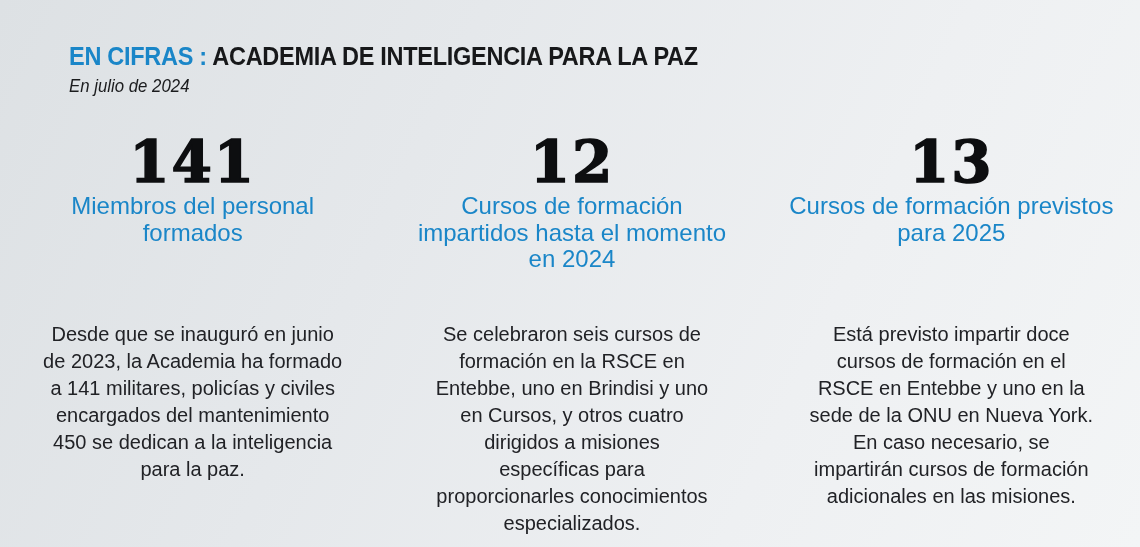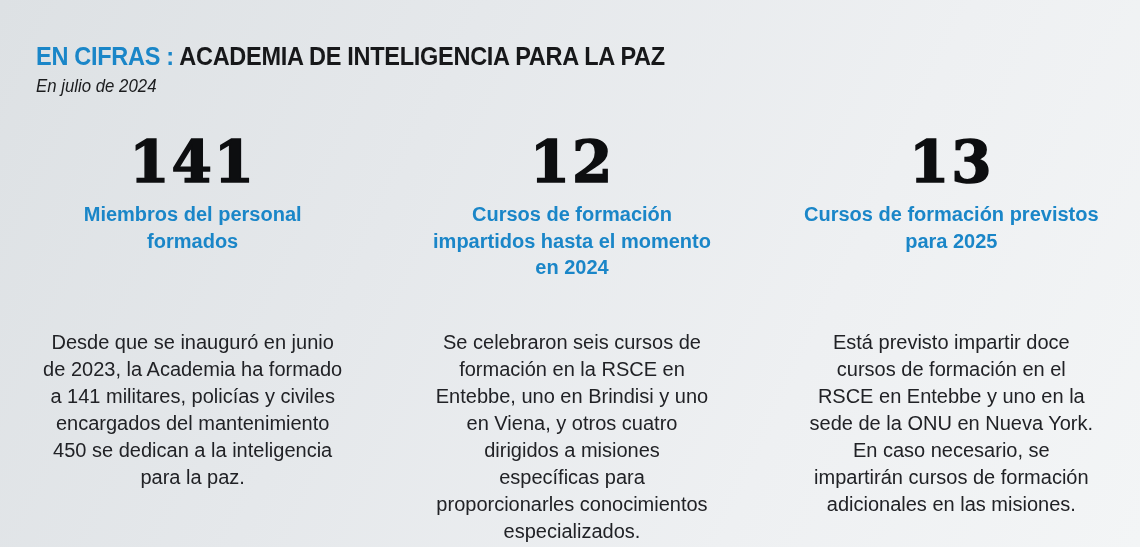--- a/index.html
+++ b/index.html
@@ -7,21 +7,21 @@
   body { font-family: "Liberation Sans", sans-serif; }
 
   .page {
     position: relative;
     width: 1140px;
     height: 547px;
     overflow: hidden;
     background: linear-gradient(115deg, #dde1e4 0%, #e5e8eb 35%, #eef0f2 70%, #f3f5f6 100%);
   }
 
-  .header { padding: 42px 0 0 36px; }
+  .header { padding: 42px 0 0 36px; margin-left: 33px; }
 
   .title {
     display: inline-block;
     font-size: 25px;
     font-weight: bold;
     letter-spacing: -0.3px;
     color: #17181a;
     transform: scaleX(0.94);
     transform-origin: left center;
     white-space: nowrap;
@@ -53,24 +53,24 @@
     font-family: "DejaVu Serif", serif;
     font-size: 58px;
     font-weight: bold;
     letter-spacing: 2px;
     color: #0d0e10;
     -webkit-text-stroke: 1.5px #0d0e10;
     text-shadow: 0 0 1px rgba(90,90,90,0.6);
   }
 
   .stat-heading {
-    margin-top: 8px;
+    margin-top: 0;
     min-height: 104px;
-    font-size: 20px;
-    font-weight: bold;
+    font-size: 24px;
+    font-weight: normal;
     line-height: 26.5px;
     color: #1a86c8;
   }
 
   .stat-body {
     margin-top: 24px;
     font-size: 20px;
     line-height: 27px;
     color: #212226;
   }
@@ -110,21 +110,21 @@
       <div class="stat-number">12</div>
       <div class="stat-heading">
         <div>Cursos de formación</div>
         <div>impartidos hasta el momento</div>
         <div>en 2024</div>
       </div>
       <div class="stat-body">
         <div>Se celebraron seis cursos de</div>
         <div>formación en la RSCE en</div>
         <div>Entebbe, uno en Brindisi y uno</div>
-        <div>en Viena, y otros cuatro</div>
+        <div>en Cursos, y otros cuatro</div>
         <div>dirigidos a misiones</div>
         <div>específicas para</div>
         <div>proporcionarles conocimientos</div>
         <div>especializados.</div>
       </div>
     </div>
 
     <div class="stat-card">
       <div class="stat-number">13</div>
       <div class="stat-heading">

